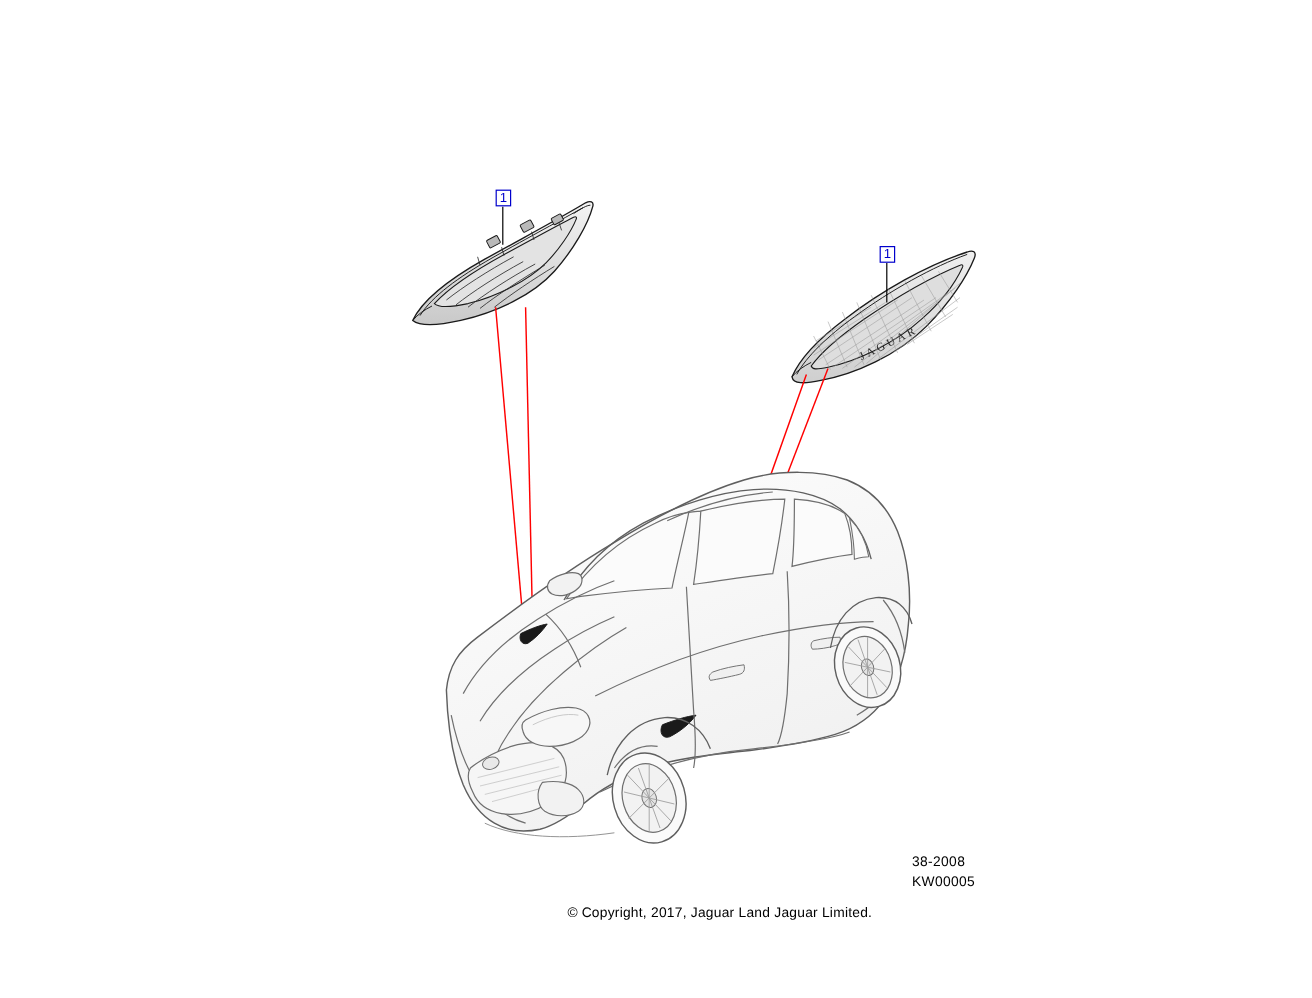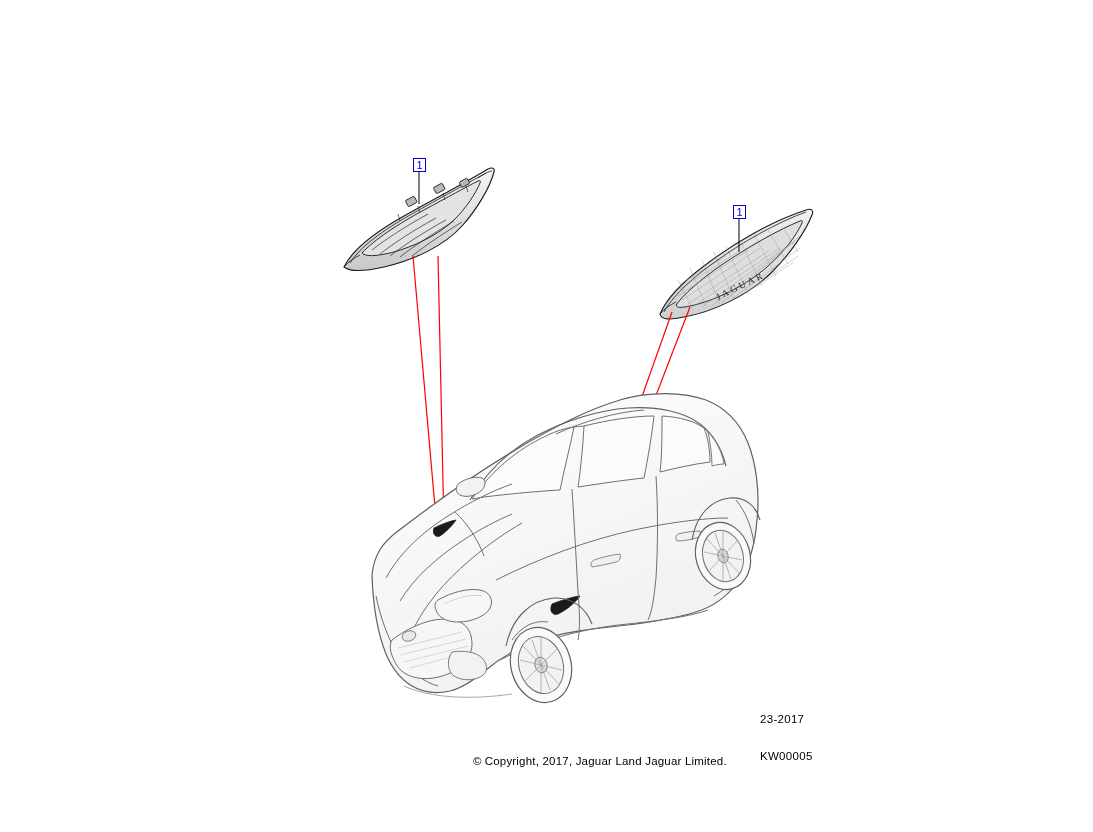--- a/index.html
+++ b/index.html
@@ -47,21 +47,21 @@
 
   .meta-text {
     position: absolute;
     color: #000000;
     font-size: 11.5px;
     font-family: "Liberation Sans", sans-serif;
     letter-spacing: 0.3px;
     white-space: nowrap;
   }
   #meta-date { left: 760px; top: 713px; }
-  #meta-code { left: 760px; top: 750px; }
+  #meta-code { left: 760px; top: 729px; }
   #copyright {
     position: absolute;
     left: 473px;
     top: 755px;
     color: #000000;
     font-size: 11.5px;
     letter-spacing: 0.2px;
     white-space: nowrap;
     font-family: "Liberation Sans", sans-serif;
   }
@@ -321,21 +321,21 @@
       <path d="M692,540 C696,516 710,500 730,498 C746,497 756,506 760,520" stroke="#5f5f5f" stroke-width="1.1"></path>
 
       <path d="M404,686 C430,698 470,700 512,694" stroke="#8f8f8f" stroke-width="0.8"></path>
     </g>
   </svg>
 
   <div class="callout-box" id="callout-1">1</div>
 
   <div class="callout-box" id="callout-2">1</div>
 
-  <div class="meta-text" id="meta-date">23-2017</div>
+  <div class="meta-text" id="meta-date">38-2008</div>
 
   <div class="meta-text" id="meta-code">KW00005</div>
 
   <div id="copyright">
     <span class="copyright-mark">©</span><span>Copyright, 2017, Jaguar Land Jaguar Limited.</span>
   </div>
 
 </div>
 
 </body></html>

